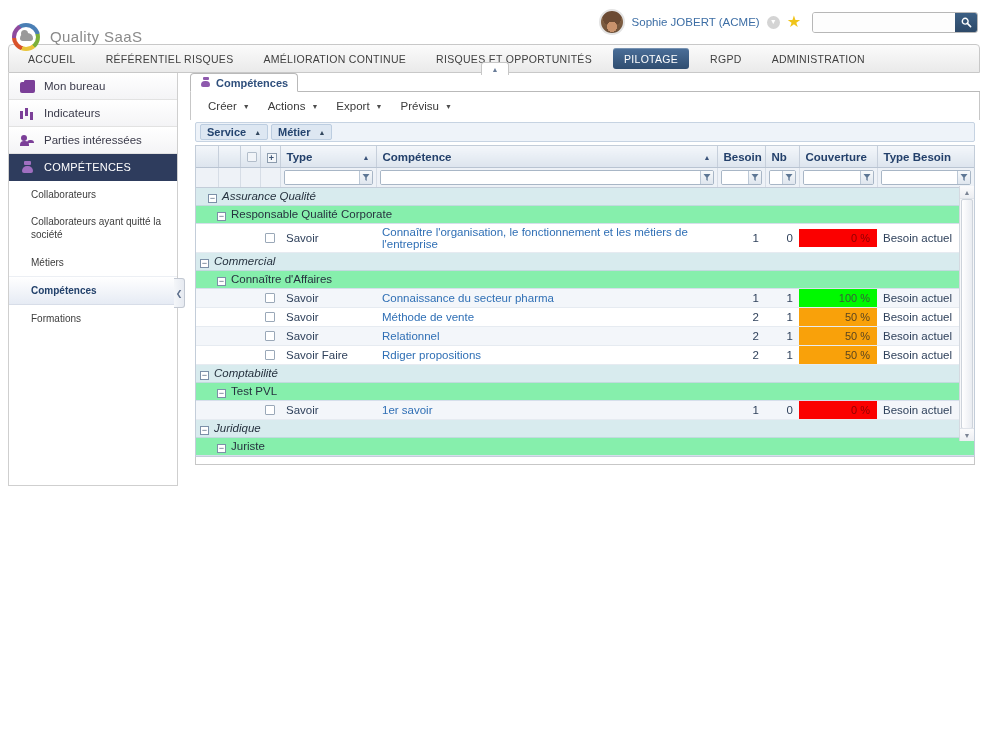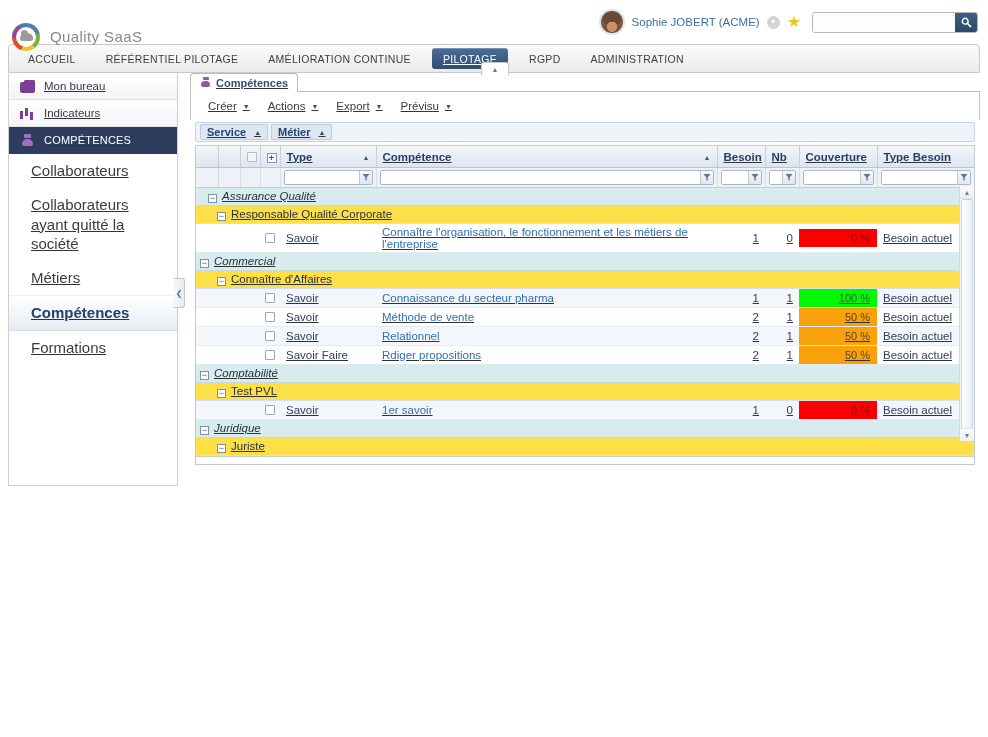--- a/index.html
+++ b/index.html
@@ -144,30 +144,28 @@
     cursor: pointer;
     white-space: nowrap;
   }
   .navitem.active {
     background: linear-gradient(#4b6f99, #2f4d70);
     color: #fff;
     border-radius: 3px;
     margin: 3px 6px;
     padding: 0 11px;
     box-shadow: inset 0 1px 0 rgba(255,255,255,.25);
-    text-decoration: underline;
   }
 
   
   .workspace {
     display: flex;
     height: 413px;
     margin: 0 8px;
     position: relative;
-    text-decoration: underline;
   }
 
   
   .sidebar {
     width: 170px;
     background: #fff;
     border: 1px solid #cfcfcf;
     border-top: none;
     position: relative;
     z-index: 2;
@@ -248,21 +246,21 @@
   }
   .ic-comp::after {
     content:"";
     position:absolute; left:2px; top:6px;
     width:11px; height:7px;
     background:#a06fc0;
     border-radius:5px 5px 2px 2px;
   }
   .side-sub {
     padding: 7px 11px 7px 22px;
-    font-size: 15px;
+    font-size: 10px;
     color: #3c3c3c;
     cursor: pointer;
     line-height: 1.32;
   }
   .side-sub.current {
     color: #22416b;
     font-weight: bold;
     background: linear-gradient(#ffffff, #e6ebf4);
     border-top: 1px solid #eceff4;
     border-bottom: 1px solid #d7dde8;
@@ -459,21 +457,21 @@
   tr.grp1 td {
     background: #d8ebee;
     border-bottom: 1px solid #c2dade;
     font-style: italic;
     color: #26323f;
     font-size: 11.5px;
     padding: 2px 4px;
     height: 15px;
   }
   tr.grp2 td {
-    background: #fde047;
+    background: #86efac;
     border-bottom: 1px solid #d6dfeb;
     color: #26323f;
     font-size: 11.5px;
     padding: 2px 4px;
     height: 15px;
   }
   .expander {
     display: inline-block;
     width: 9px; height: 9px;
     border: 1px solid #7c90a8;
@@ -591,37 +589,42 @@
             <circle cx="4.2" cy="4.2" r="2.9" fill="none" stroke="#fff" stroke-width="1.4"></circle>
             <line x1="6.4" y1="6.4" x2="9.6" y2="9.6" stroke="#fff" stroke-width="1.6" stroke-linecap="round"></line>
           </svg>
       </div>
     </div>
   </div>
 </div>
 
 <div class="mainnav">
   <div class="navitem">ACCUEIL</div>
-  <div class="navitem">RÉFÉRENTIEL PILOTAGE</div>
+  <div class="navitem">RÉFÉRENTIEL RISQUES</div>
   <div class="navitem">AMÉLIORATION CONTINUE</div>
+  <div class="navitem">RISQUES ET OPPORTUNITÉS</div>
   <div class="navitem active">PILOTAGE</div>
   <div class="navitem">RGPD</div>
   <div class="navitem">ADMINISTRATION</div>
 </div>
 
 <div class="workspace">
 
   <div class="sidebar">
     <div class="side-main">
       <span class="sicon ic-brief"></span>
       <span>Mon bureau</span>
     </div>
     <div class="side-main">
       <span class="sicon ic-bars"></span>
       <span>Indicateurs</span>
+    </div>
+    <div class="side-main">
+      <span class="sicon ic-people"></span>
+      <span>Parties intéressées</span>
     </div>
     <div class="side-main selected">
       <span class="sicon ic-comp"></span>
       <span>COMPÉTENCES</span>
     </div>
 
     <div class="side-sub">Collaborateurs</div>
     <div class="side-sub">Collaborateurs ayant quitté la société</div>
     <div class="side-sub">Métiers</div>
     <div class="side-sub current">Compétences</div>

